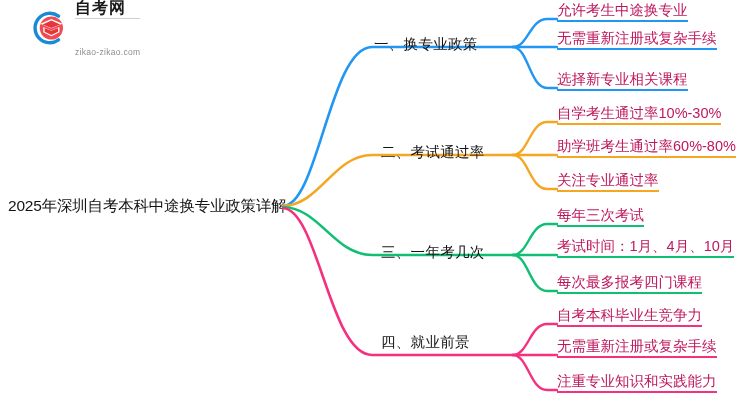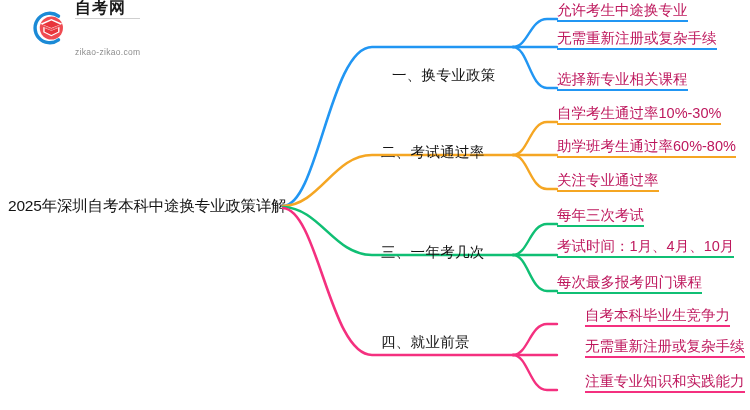--- a/index.html
+++ b/index.html
@@ -64,21 +64,21 @@
     position: absolute;
     font-size: 14.5px; color: #be185d;
     white-space: nowrap;
     letter-spacing: 0px;
     height: 22px; line-height: 20px;
     padding-bottom: 2px;
   }
   .leaf.b1 { border-bottom: 2.4px solid #2196f3; }
   .leaf.b2 { border-bottom: 2.4px solid #f5a623; }
   .leaf.b3 { border-bottom: 2.4px solid #10bf74; }
-  .leaf.b4 { border-bottom: 2.4px solid #f4307f; margin-left: 28px; }
+  .leaf.b4 { border-bottom: 2.4px solid #f4307f; }
 </style>
 </head>
 <body>
 
 <div id="canvas">
 
   <div id="logo">
     <svg id="logo-mark" viewBox="0 0 40 40">
       <path d="M30 7.5 A15.5 15.5 0 1 0 30 32.5" fill="none" stroke="#1b8ad6" stroke-width="3.6" stroke-linecap="round"></path>
       <circle cx="22.5" cy="20" r="12.2" fill="#ef4b52"></circle>
@@ -112,21 +112,21 @@
 
     <path d="M513 255 C 528 255, 530 224, 547 224 L 557 224" fill="none" stroke="#10bf74" stroke-width="2.4" stroke-linecap="round"></path>
     <path d="M513 255 L 557 255" fill="none" stroke="#10bf74" stroke-width="2.4" stroke-linecap="round"></path>
     <path d="M513 255 C 528 255, 530 291, 547 291 L 557 291" fill="none" stroke="#10bf74" stroke-width="2.4" stroke-linecap="round"></path>
 
     <path d="M513 355 C 528 355, 530 324, 547 324 L 557 324" fill="none" stroke="#f4307f" stroke-width="2.4" stroke-linecap="round"></path>
     <path d="M513 355 L 557 355" fill="none" stroke="#f4307f" stroke-width="2.4" stroke-linecap="round"></path>
     <path d="M513 355 C 528 355, 530 390, 547 390 L 557 390" fill="none" stroke="#f4307f" stroke-width="2.4" stroke-linecap="round"></path>
   </svg>
 
-  <div class="branch-label" style="left:392px; top:34px;margin-top:31px;">一、换专业政策</div>
+  <div class="branch-label" style="left:374px; top:34px;">一、换专业政策</div>
   <div class="branch-label" style="left:381px; top:142px;">二、考试通过率</div>
   <div class="branch-label" style="left:381px; top:242px;">三、一年考几次</div>
   <div class="branch-label" style="left:381px; top:332px;">四、就业前景</div>
 
   <div class="leaf b1" style="left:557px; top:0px;">允许考生中途换专业</div>
   <div class="leaf b1" style="left:557px; top:28px;">无需重新注册或复杂手续</div>
   <div class="leaf b1" style="left:557px; top:69px;">选择新专业相关课程</div>
 
   <div class="leaf b2" style="left:557px; top:103px;">自学考生通过率10%-30%</div>
   <div class="leaf b2" style="left:557px; top:136px;">助学班考生通过率60%-80%</div>

